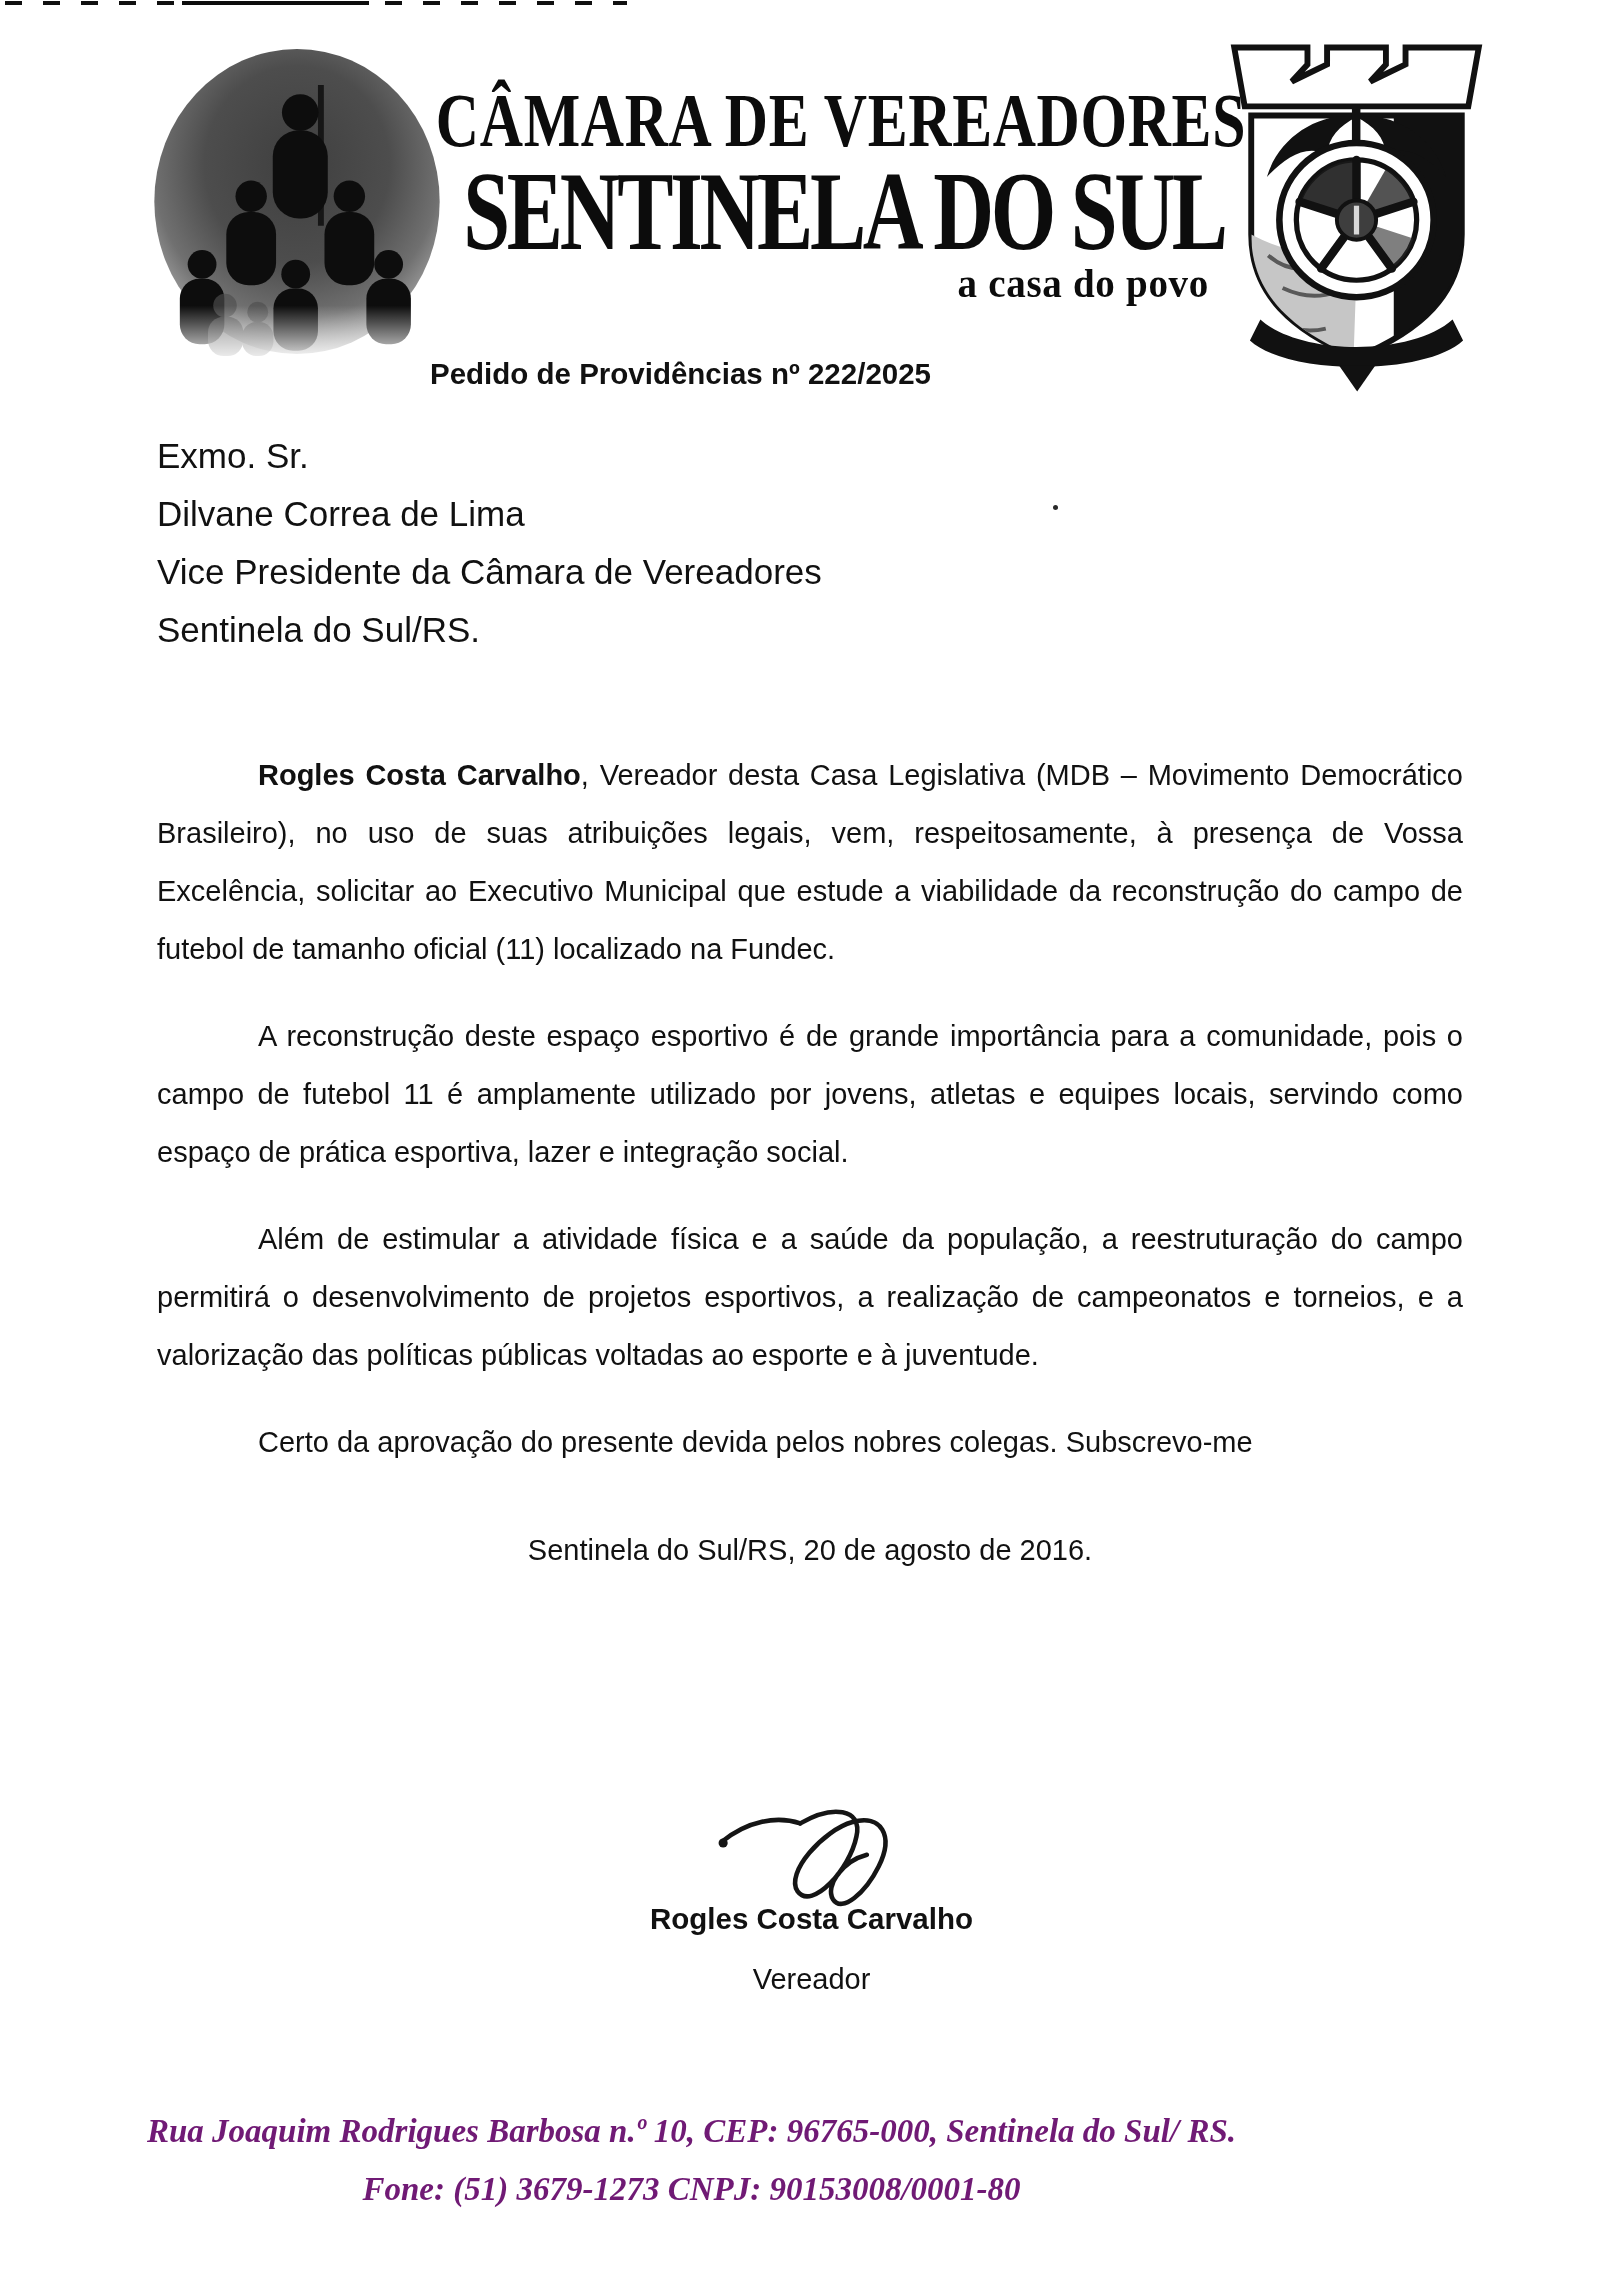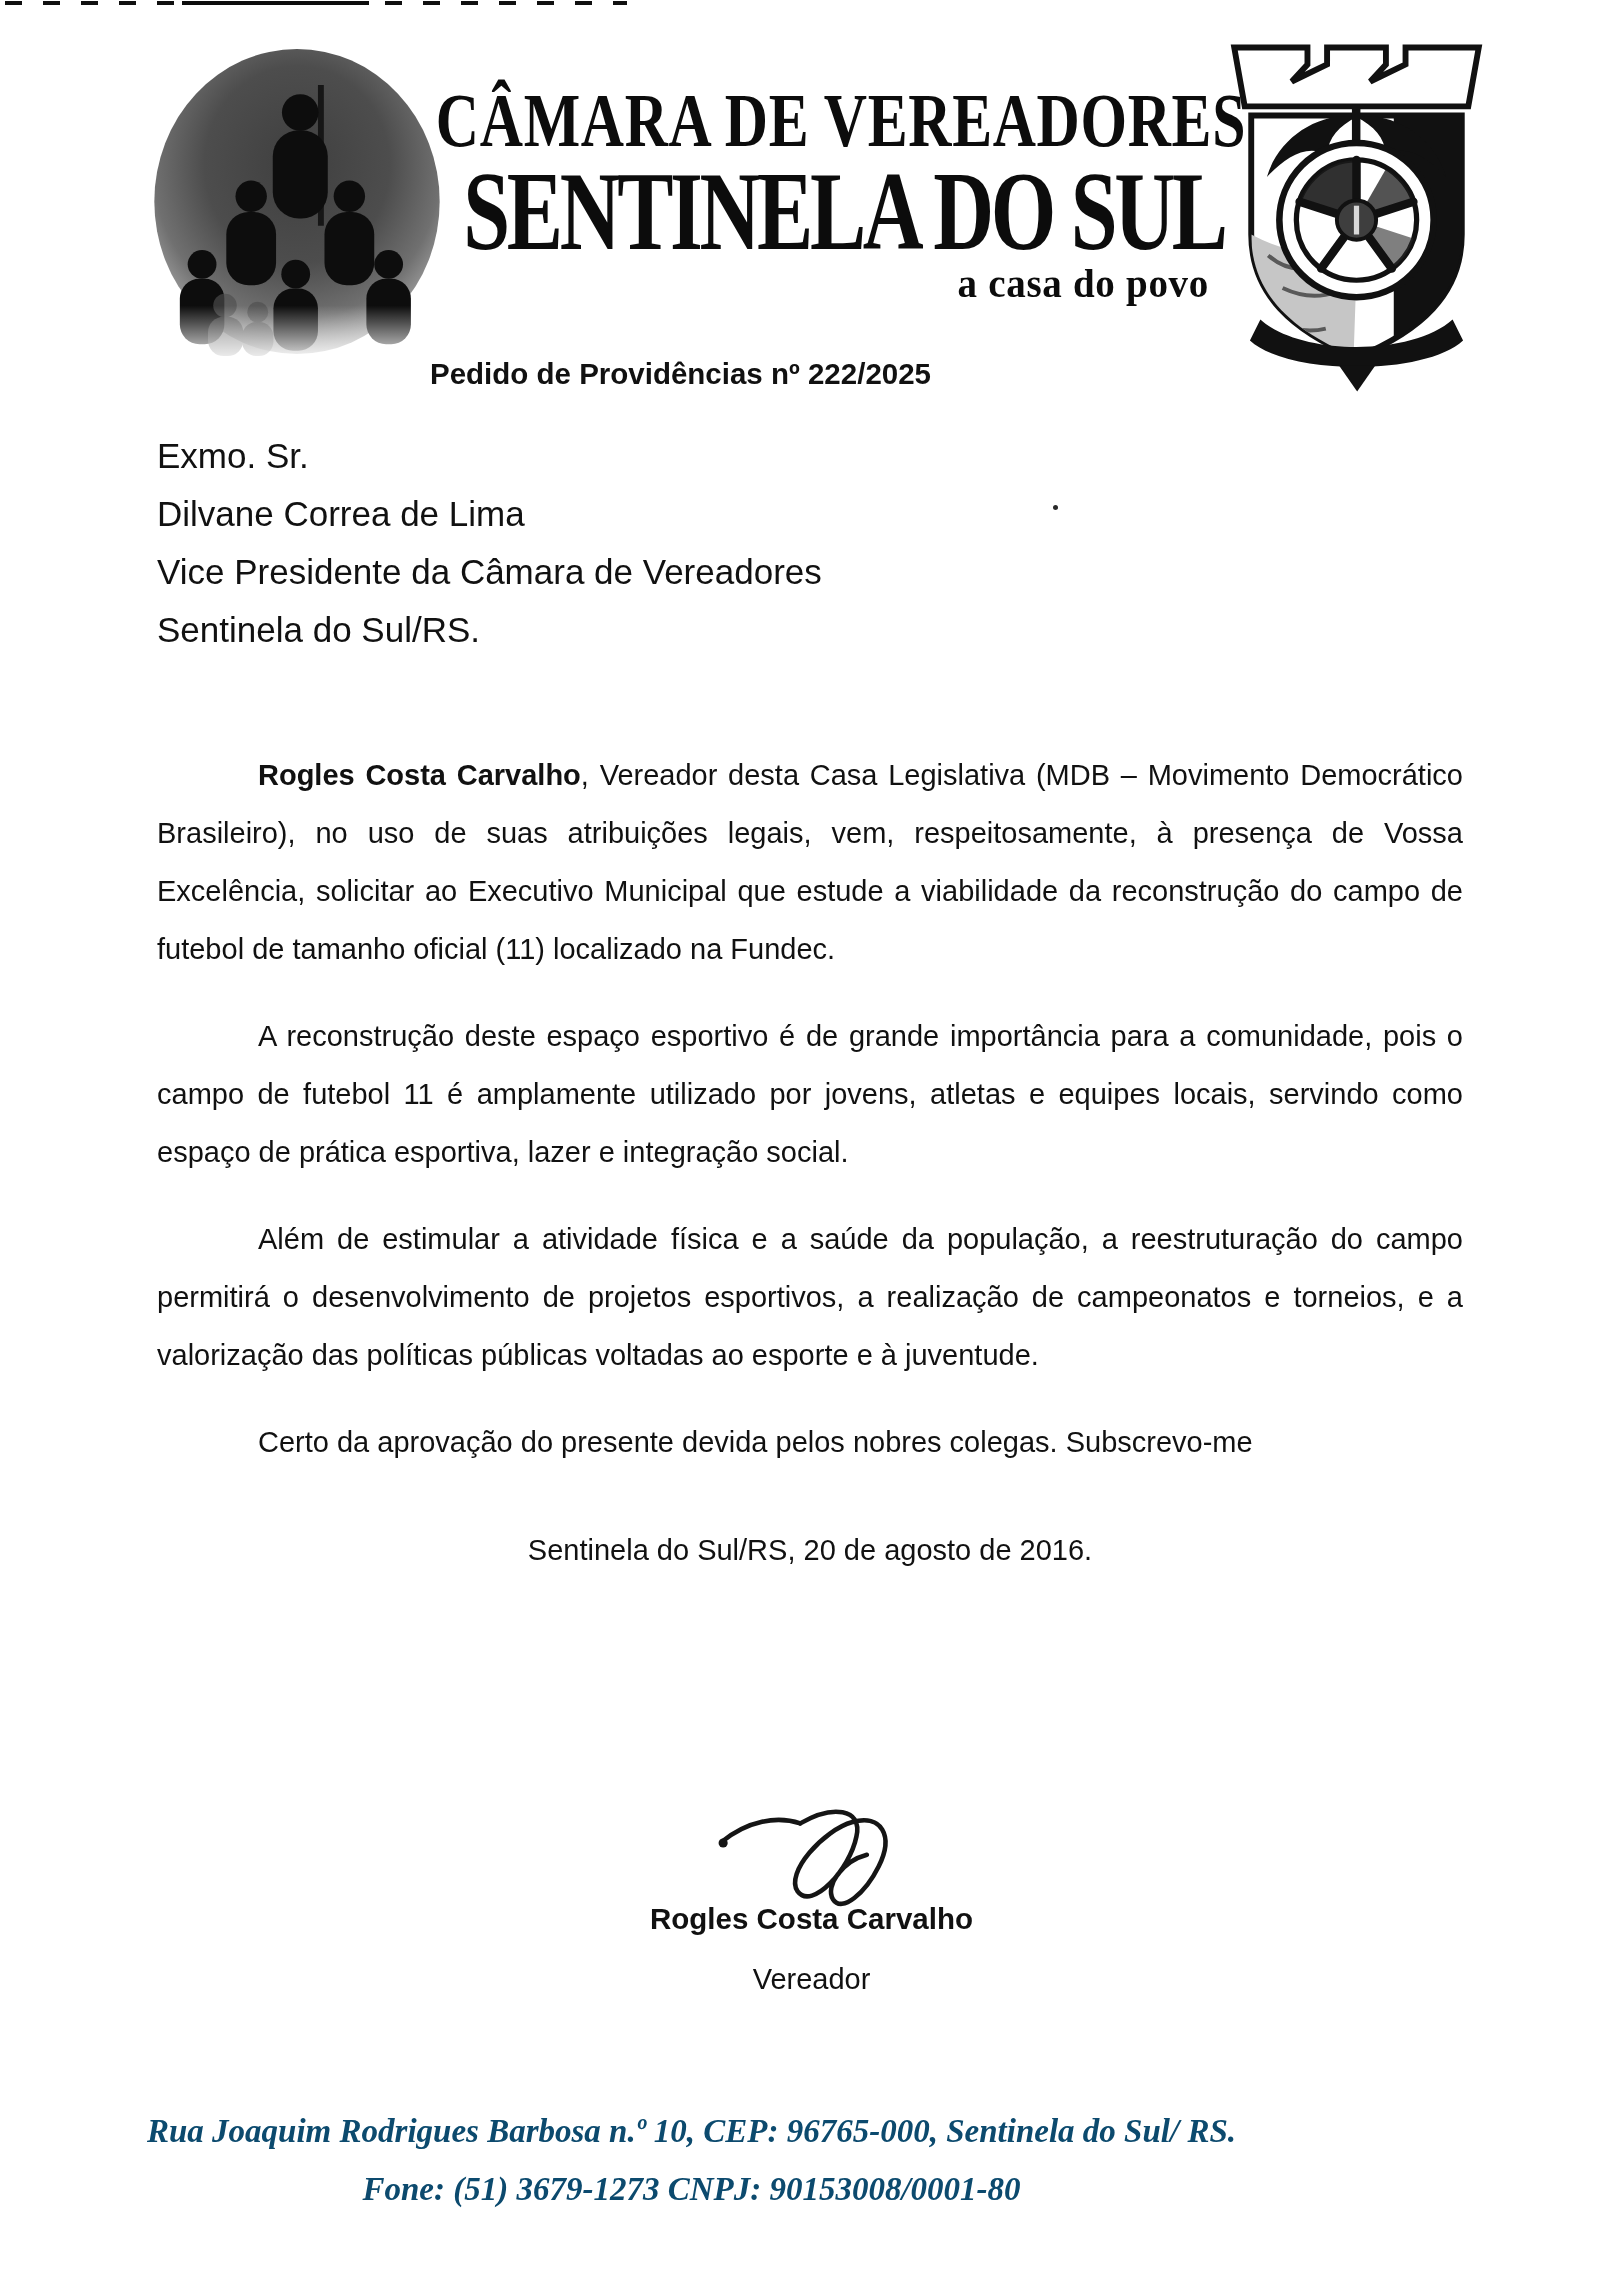--- a/index.html
+++ b/index.html
@@ -40,21 +40,21 @@
   .body-text p.closing{text-align:left;}
   .body-text p.dateline{margin:50px 0 0;text-align:center;text-indent:0;}
 
   .sig{position:absolute;top:1801px;left:0;width:1623px;text-align:center;}
   .sig svg{display:block;margin:0 auto -30px;}
   .sig-name{font-weight:bold;font-size:29.5px;}
   .sig-role{font-size:29px;margin-top:27px;}
 
   .footer{position:absolute;top:2102px;left:0;width:1383px;text-align:center;
     font-family:"Liberation Serif",serif;font-style:italic;font-weight:bold;
-    font-size:33px;line-height:58px;color:#0c4a6e;}
+    font-size:33px;line-height:58px;color:#701a75;}
 </style>
 </head>
 <body>
 
 <div class="page">
 
   <div class="artifact-dashes"></div>
   <div class="artifact-solid"></div>
   <div class="artifact-dot"></div>
 

